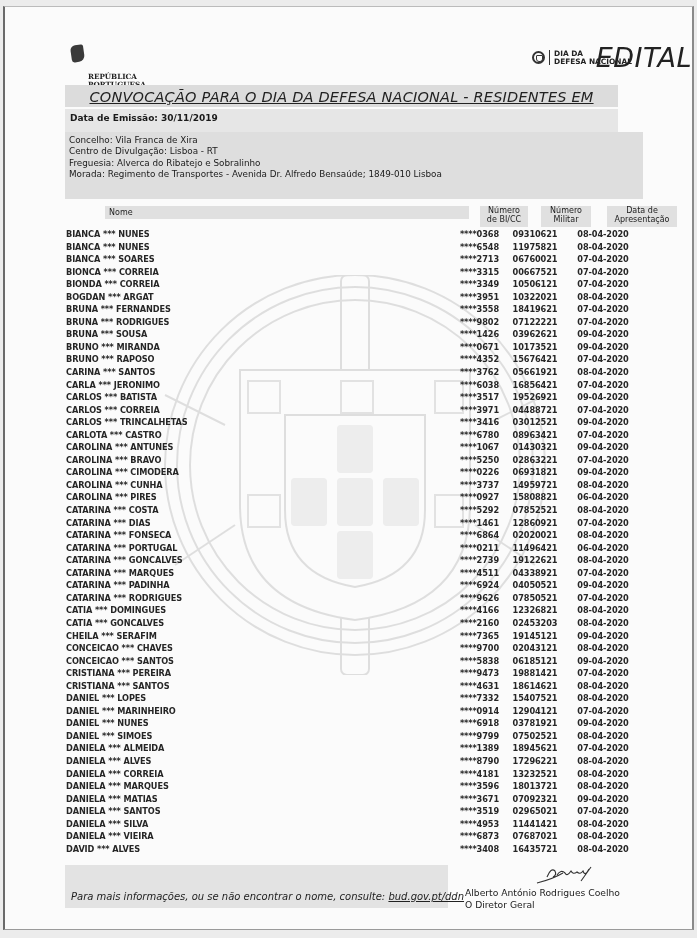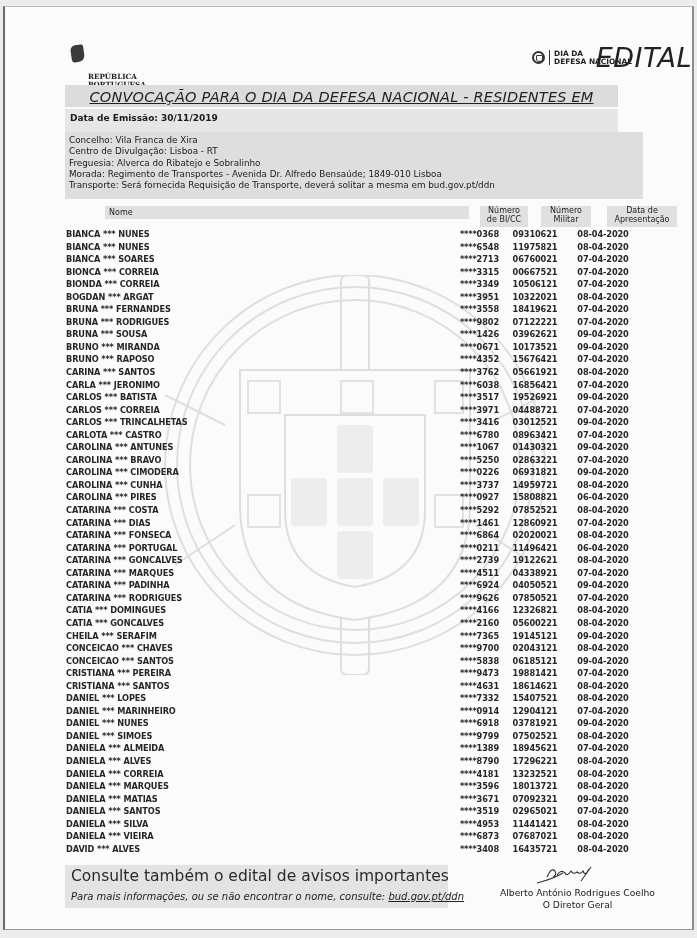--- a/index.html
+++ b/index.html
@@ -38,21 +38,21 @@
     .row span { position: absolute; top: 0; white-space: nowrap; }
     .row .n { left: 0; }
     .row .b { left: 377px; width: 56px; text-align: right; }
     .row .m { left: 441px; width: 56px; text-align: center; }
     .row .d { left: 507px; width: 60px; text-align: center; }
     .footer-box { position: absolute; left: 60px; top: 858px; width: 383px; height: 43px; background: #e3e3e3; }
     .footer-title { position: absolute; left: 6px; top: 1px; font-size: 15.5px; line-height: 20px; color: #2a2a2a; white-space: nowrap; }
     .footer-info { position: absolute; left: 6px; top: 26px; font-size: 10px; line-height: 11px; white-space: nowrap; color: #222; font-style: italic; }
     .footer-info a { color: #222; text-decoration: underline; }
     .signature { position: absolute; left: 528px; top: 856px; width: 70px; height: 24px; }
-    .signer { position: absolute; left: 480px; top: 880px; width: 185px; text-align: center; font-size: 9.2px; line-height: 12px; color: #222; }
+    .signer { position: absolute; left: 460px; top: 880px; width: 185px; text-align: left; font-size: 9.2px; line-height: 12px; color: #222; }
   </style>
 </head>
 <body>
 
 <div class="page">
 
   <svg class="watermark" viewBox="0 0 420 400" fill="none" stroke="#c8c8c8" stroke-width="2">
     <circle cx="210" cy="190" r="190"></circle>
     <circle cx="210" cy="190" r="178"></circle>
     <circle cx="210" cy="190" r="165"></circle>
@@ -104,21 +104,20 @@
     <span>CONVOCAÇÃO PARA O DIA DA DEFESA NACIONAL - RESIDENTES EM PORTUGAL</span>
   </div>
 
   <div class="emission">Data de Emissão: 30/11/2019</div>
 
   <div class="info">
     <div>Concelho: Vila Franca de Xira</div>
     <div>Centro de Divulgação: Lisboa - RT</div>
     <div>Freguesia: Alverca do Ribatejo e Sobralinho</div>
     <div>Morada: Regimento de Transportes - Avenida Dr. Alfredo Bensaúde; 1849-010 Lisboa</div>
-    <div>Transporte: Será fornecida Requisição de Transporte, deverá solitar a mesma em bud.gov.pt/ddn</div>
   </div>
 
   <div class="col-head h-name">Nome</div>
   <div class="col-head h-bi">
     <div>Número</div>
     <div>de BI/CC</div>
   </div>
   <div class="col-head h-mil">
     <div>Número</div>
     <div>Militar</div>
@@ -311,21 +310,21 @@
       </div>
       <div class="row">
         <span class="n">CATIA *** DOMINGUES</span>
         <span class="b">****4166</span>
         <span class="m">12326821</span>
         <span class="d">08-04-2020</span>
       </div>
       <div class="row">
         <span class="n">CATIA *** GONCALVES</span>
         <span class="b">****2160</span>
-        <span class="m">05600221</span>
+        <span class="m">02453203</span>
         <span class="d">08-04-2020</span>
       </div>
       <div class="row">
         <span class="n">CHEILA *** SERAFIM</span>
         <span class="b">****7365</span>
         <span class="m">19145121</span>
         <span class="d">09-04-2020</span>
       </div>
       <div class="row">
         <span class="n">CONCEICAO *** CHAVES</span>
@@ -425,21 +424,20 @@
       </div>
       <div class="row">
         <span class="n">DAVID *** ALVES</span>
         <span class="b">****3408</span>
         <span class="m">16435721</span>
         <span class="d">08-04-2020</span>
       </div>
     </div>
 
   <div class="footer-box">
-    <div class="footer-title">Consulte também o edital de avisos importantes</div>
     <div class="footer-info">
       <span>Para mais informações, ou se não encontrar o nome, consulte: </span><a>bud.gov.pt/ddn</a>
     </div>
   </div>
 
   <svg class="signature" viewBox="0 0 70 24" fill="none" stroke="#333" stroke-width="1.1">
     <path d="M4 20 Q20 16 30 10 M14 14 Q18 4 22 8 Q24 12 20 14 M24 12 Q28 6 32 10 Q34 14 38 8 Q40 12 44 9 Q47 12 50 8 Q52 14 56 6 M48 18 L58 4"></path>
   </svg>
 
   <div class="signer">

